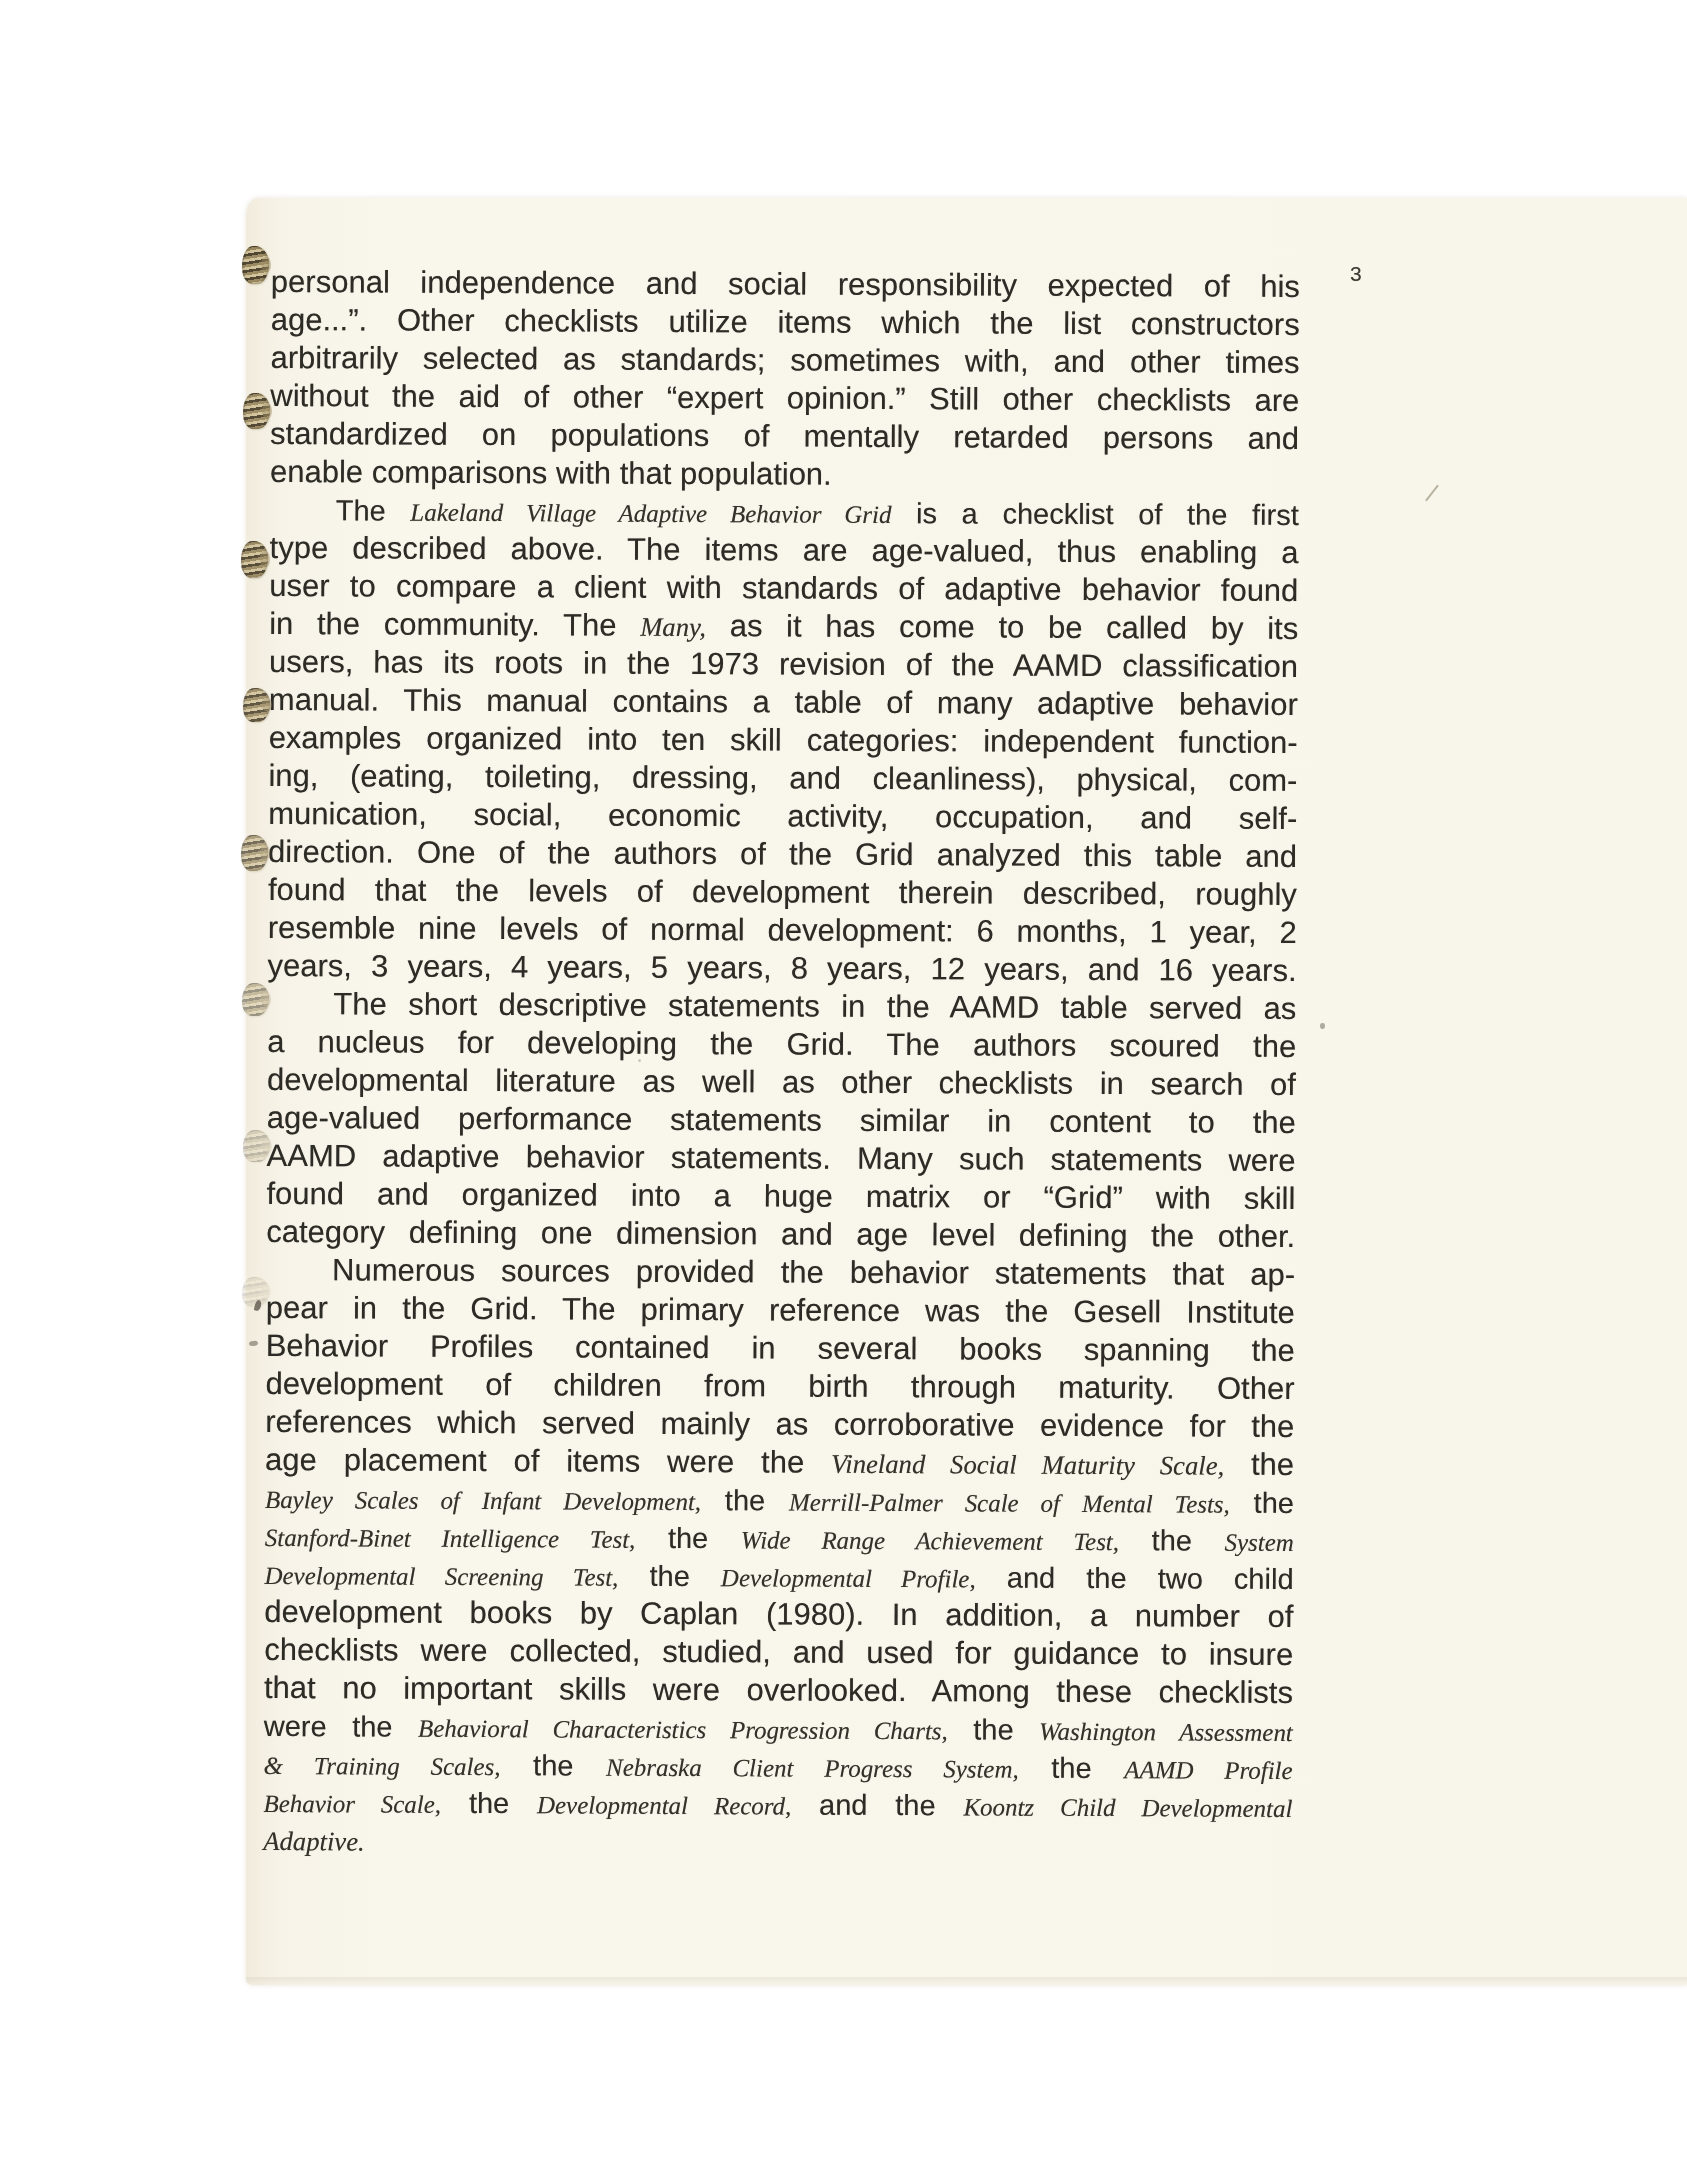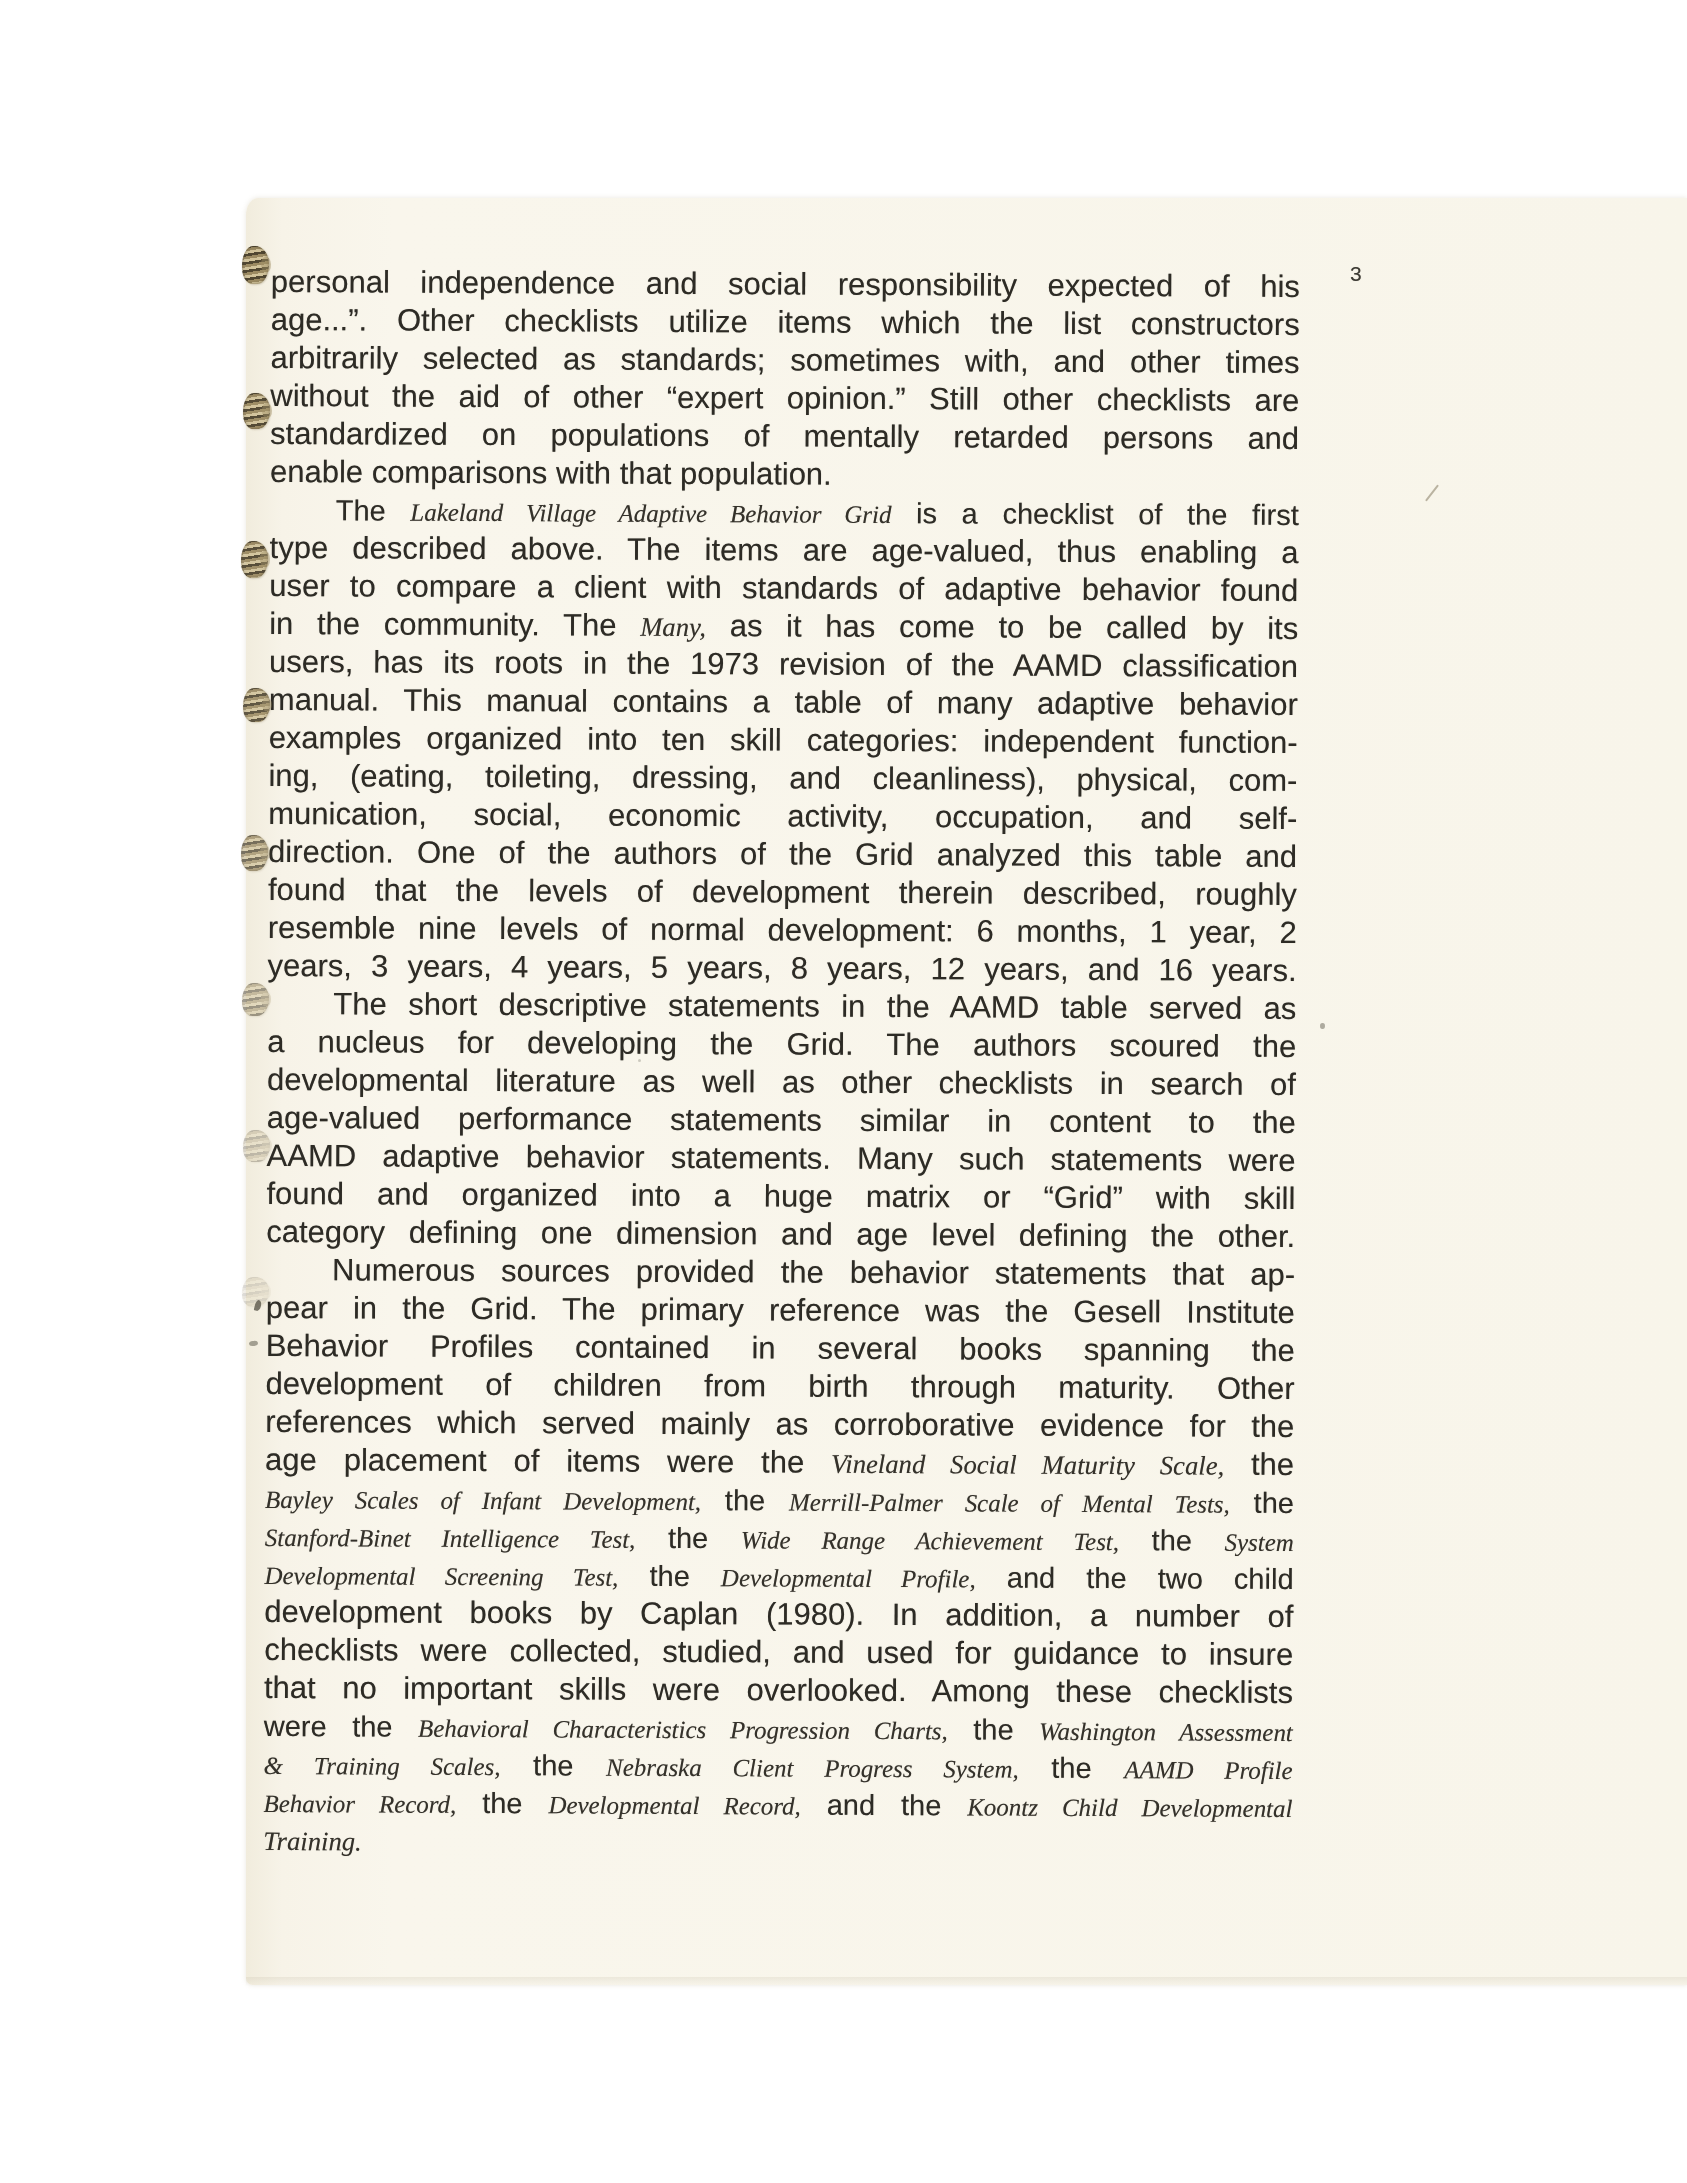--- a/index.html
+++ b/index.html
@@ -100,22 +100,22 @@
         <div class="line"><span class="rm">references which served mainly as corroborative evidence for the</span></div>
         <div class="line"><span class="rm">age placement of items were the </span><span class="it">Vineland Social Maturity Scale,</span><span class="rm"> the</span></div>
         <div class="line compact"><span class="it">Bayley Scales of Infant Development,</span><span class="rm"> the </span><span class="it">Merrill-Palmer Scale of Mental Tests,</span><span class="rm"> the</span></div>
         <div class="line compact"><span class="it">Stanford-Binet Intelligence Test,</span><span class="rm"> the </span><span class="it">Wide Range Achievement Test,</span><span class="rm"> the </span><span class="it">System</span></div>
         <div class="line compact"><span class="it">Developmental Screening Test,</span><span class="rm"> the </span><span class="it">Developmental Profile,</span><span class="rm"> and the two child</span></div>
         <div class="line"><span class="rm">development books by Caplan (1980). In addition, a number of</span></div>
         <div class="line"><span class="rm">checklists were collected, studied, and used for guidance to insure</span></div>
         <div class="line"><span class="rm">that no important skills were overlooked. Among these checklists</span></div>
         <div class="line compact"><span class="rm">were the </span><span class="it">Behavioral Characteristics Progression Charts,</span><span class="rm"> the </span><span class="it">Washington Assessment</span></div>
         <div class="line compact"><span class="it">&amp; Training Scales,</span><span class="rm"> the </span><span class="it">Nebraska Client Progress System,</span><span class="rm"> the </span><span class="it">AAMD Profile</span></div>
-        <div class="line compact"><span class="it">Behavior Record,</span><span class="rm"> the </span><span class="it">Developmental Record,</span><span class="rm"> and the </span><span class="it">Koontz Child Developmental</span></div>
-        <div class="line end"><span class="it">Training.</span></div>
+        <div class="line compact"><span class="it">Behavior Scale,</span><span class="rm"> the </span><span class="it">Developmental Record,</span><span class="rm"> and the </span><span class="it">Koontz Child Developmental</span></div>
+        <div class="line end"><span class="it">Adaptive.</span></div>
       </div>
     <div class="page-bottom-fade"></div>
   <div class="binding-mark" style="left: -4px; top: 48px; height: 38px; opacity: 0.95;">
         <div class="mark-smear"></div>
       </div>
       <div class="binding-mark" style="left: -2.6px; top: 195px; height: 36px; opacity: 0.92;">
         <div class="mark-smear"></div>
       </div>
       <div class="binding-mark" style="left: -4.6px; top: 343px; height: 37px; opacity: 0.9;">
         <div class="mark-smear"></div>

